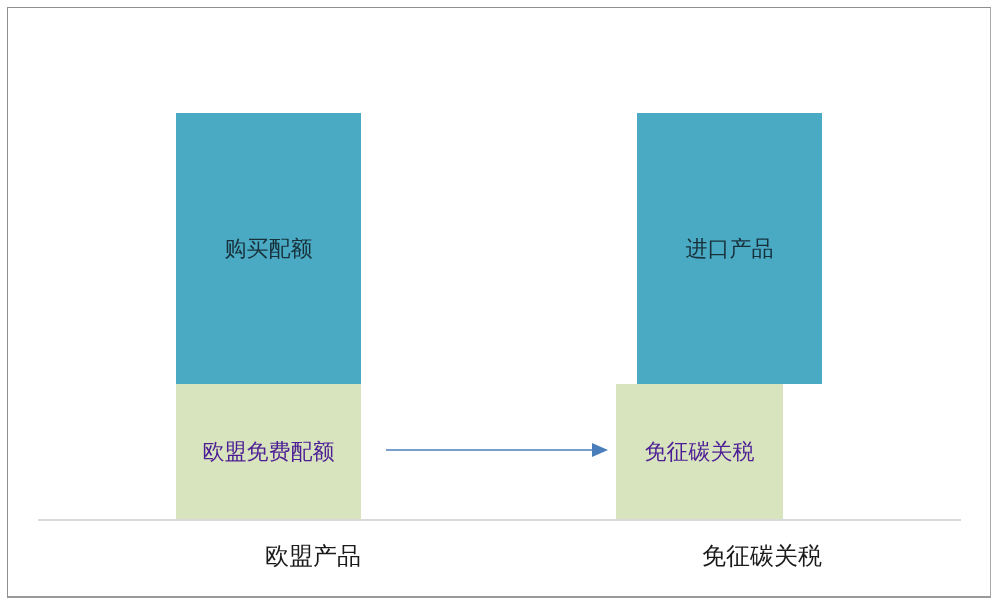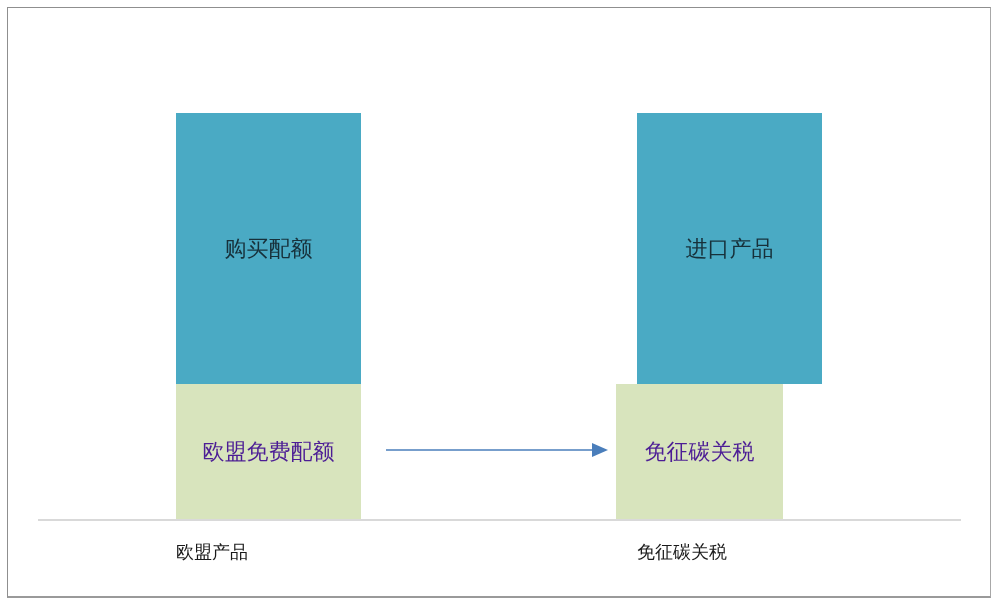--- a/index.html
+++ b/index.html
@@ -5,21 +5,21 @@
     html, body { margin:0; padding:0; background:#ffffff; }
     body { width:1000px; height:606px; position:relative; overflow:hidden;
       font-family: "DejaVu Sans", "Liberation Sans", sans-serif; }
     .frame { position:absolute; left:7px; top:7px; width:984px; height:591px;
       border:1px solid #8f8f8f; box-sizing:border-box; border-right-color:#a8a8a8; border-bottom:2px solid #9a9a9a; }
     .seg { position:absolute; display:flex; align-items:center; justify-content:center;
       font-size:22px; color:#1e2a2e; letter-spacing:0px; }
     .top { background:#4aaac4; color:#17303a; }
     .bottom { background:#d8e4bd; color:#4c1d95; }
     .baseline { position:absolute; left:38px; top:519px; width:923px; height:2px; background:#d9d9d9; }
-    .cat { position:absolute; top:540px; width:185px; text-align:left; font-size:18px; color:#1a1a1a; }
+    .cat { position:absolute; top:540px; width:185px; text-align:right; font-size:24px; color:#1a1a1a; }
     .arrow { position:absolute; left:386px; top:440px; width:224px; height:20px; }
   </style>
 </head>
 <body>
 
 <div class="frame"></div>
 
 <div class="seg top" style="left:176px; top:113px; width:185px; height:271px;">
   <span>购买配额</span>
 </div>

